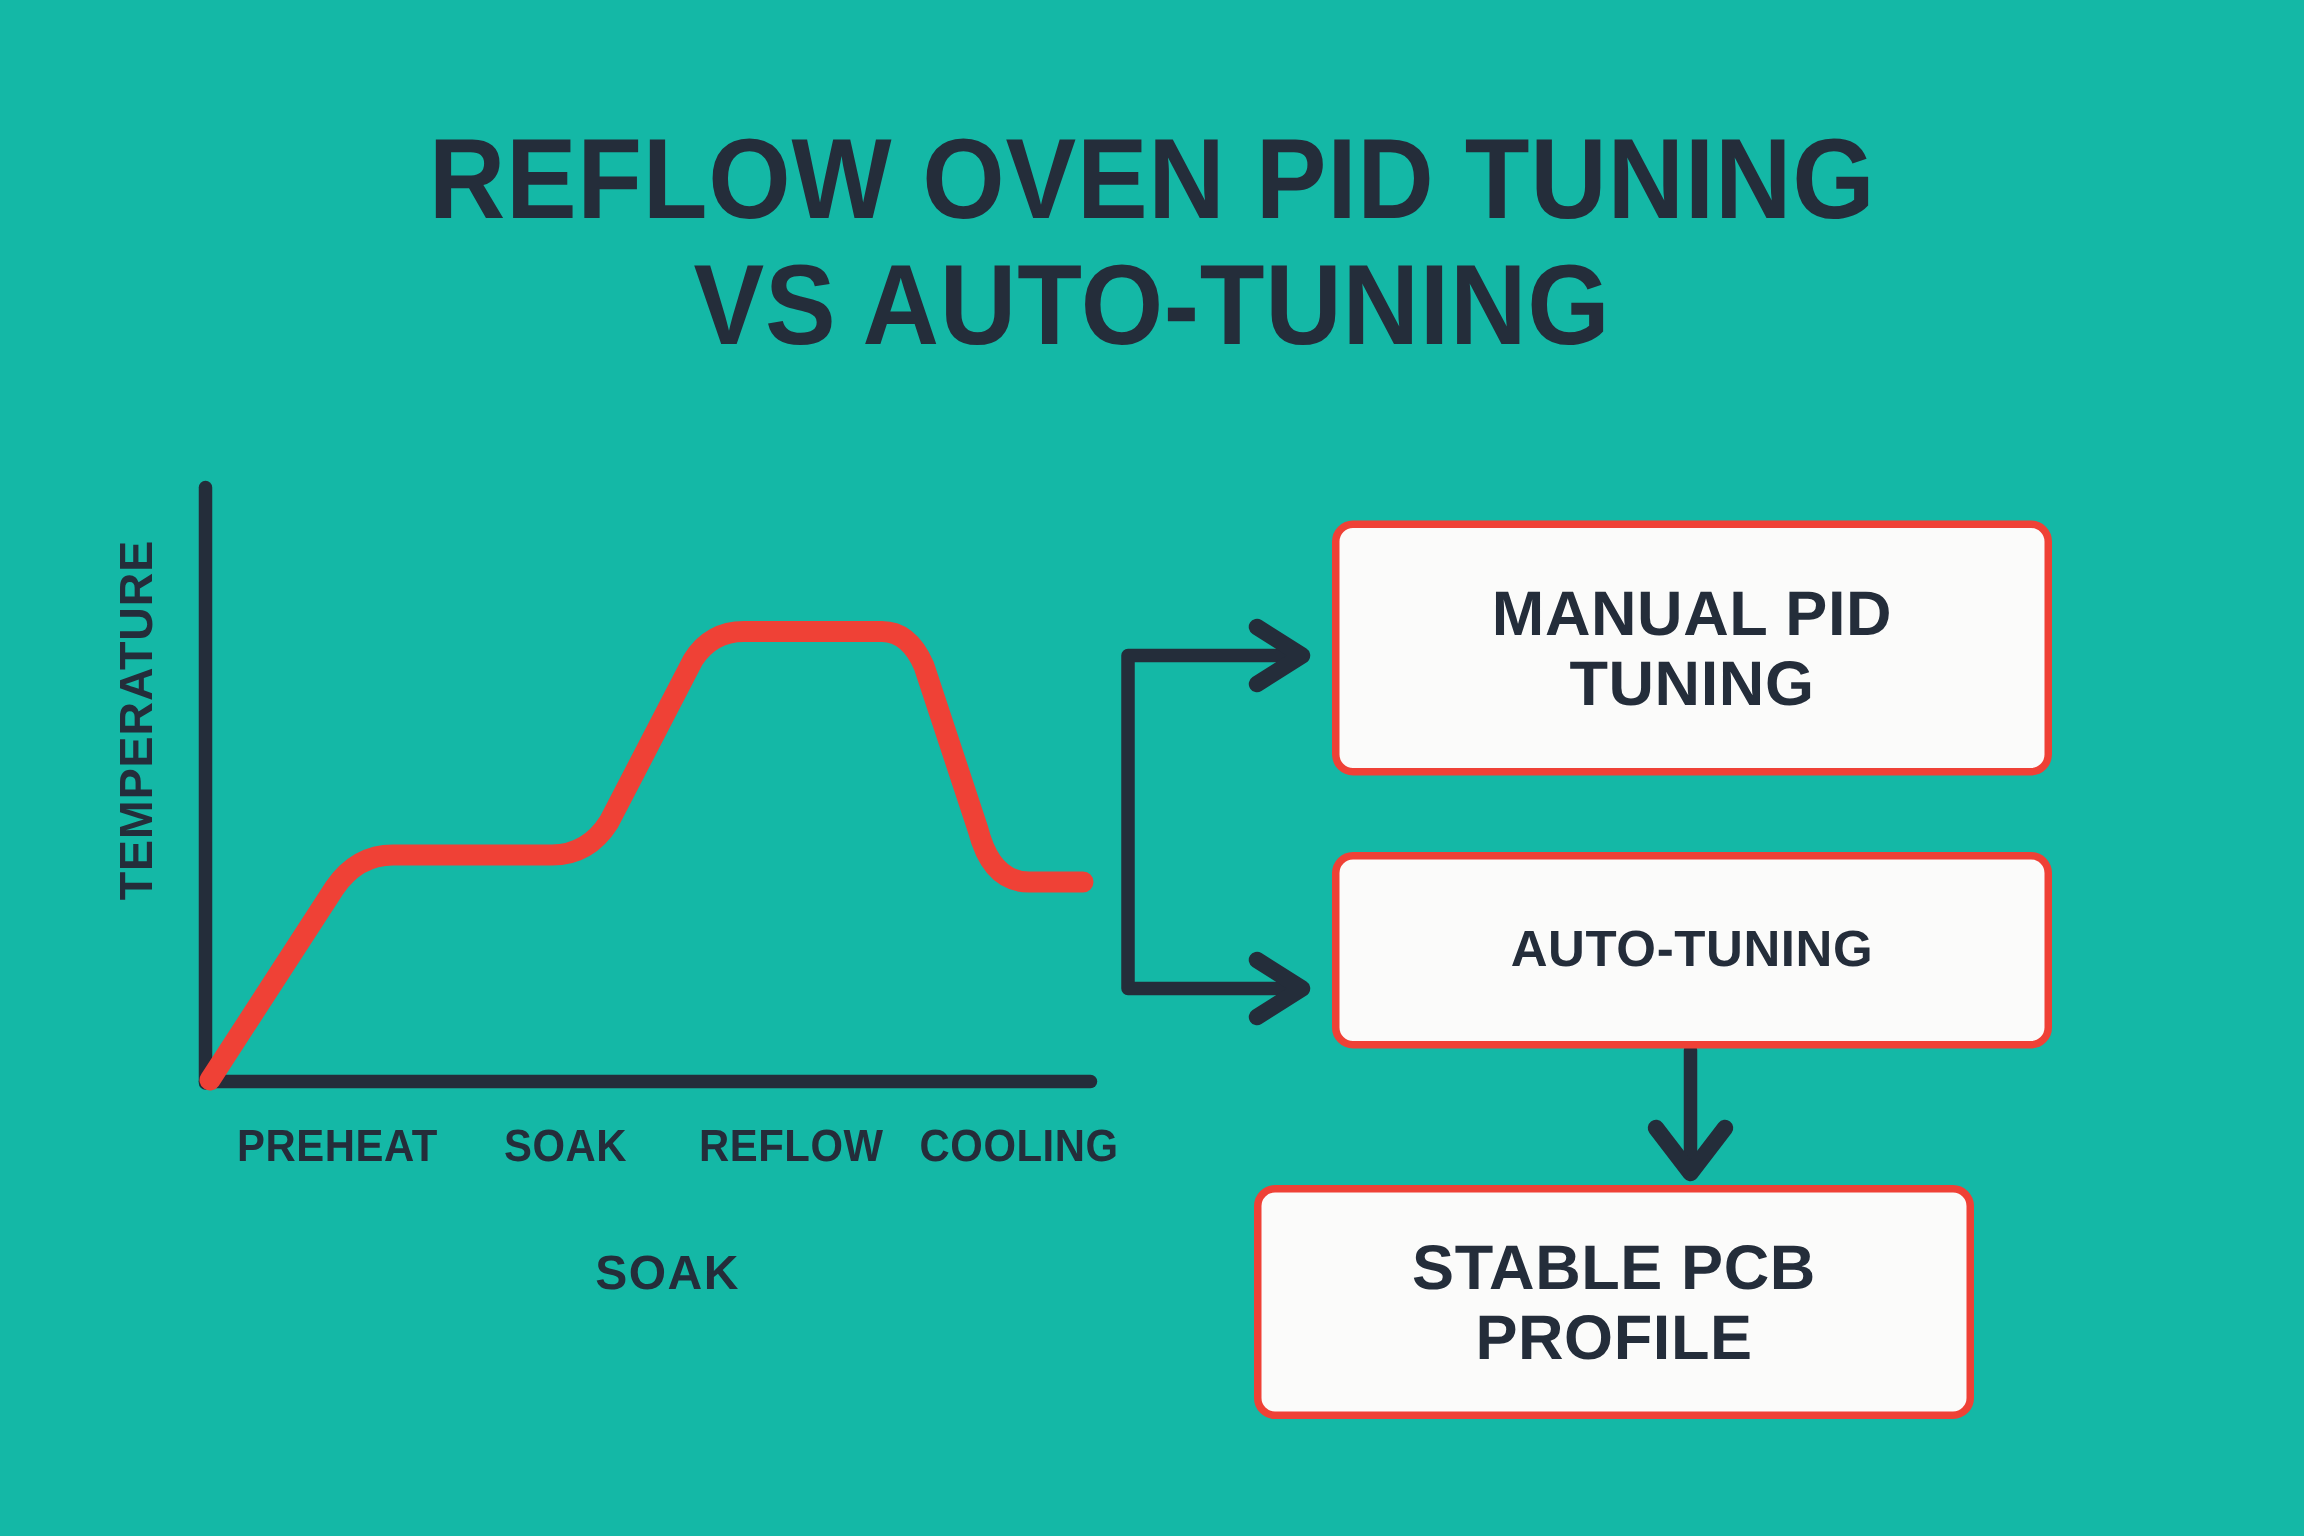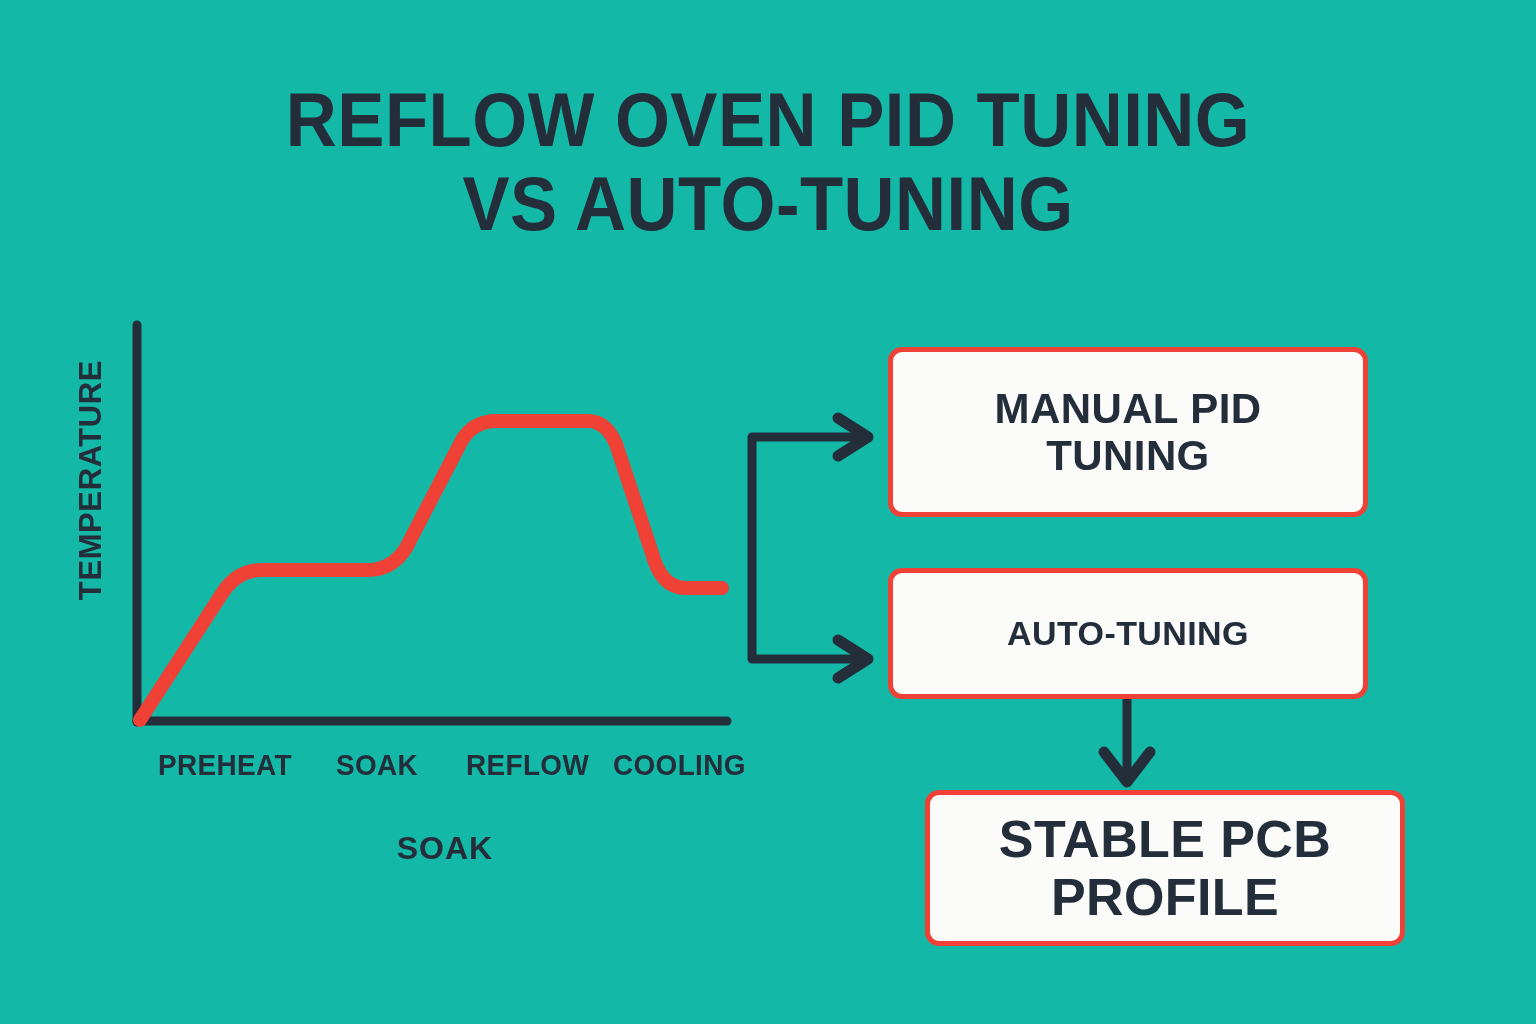--- a/index.html
+++ b/index.html
@@ -115,21 +115,21 @@
     letter-spacing: 0.4px;
     pointer-events: auto;
   }
   .flow-box .box-text {
     display: block;
     line-height: 1.12;
     padding: 0 14px;
   }
   #box-manual { left: 888px; top: 347px; width: 480px; height: 170px; font-size: 42px; }
   #box-auto   { left: 888px; top: 568px; width: 480px; height: 131px; font-size: 34px; }
-  #box-stable { left: 925px; top: 790px; width: 480px; height: 156px; font-size: 52px; }
+  #box-stable { left: 836px; top: 790px; width: 480px; height: 156px; font-size: 42px; }
 </style>
 </head>
 <body>
 
 <div id="canvas">
 
   <div class="title-block">
     <span class="title-line">REFLOW OVEN PID TUNING</span>
     <span class="title-line">VS AUTO-TUNING</span>
   </div>

